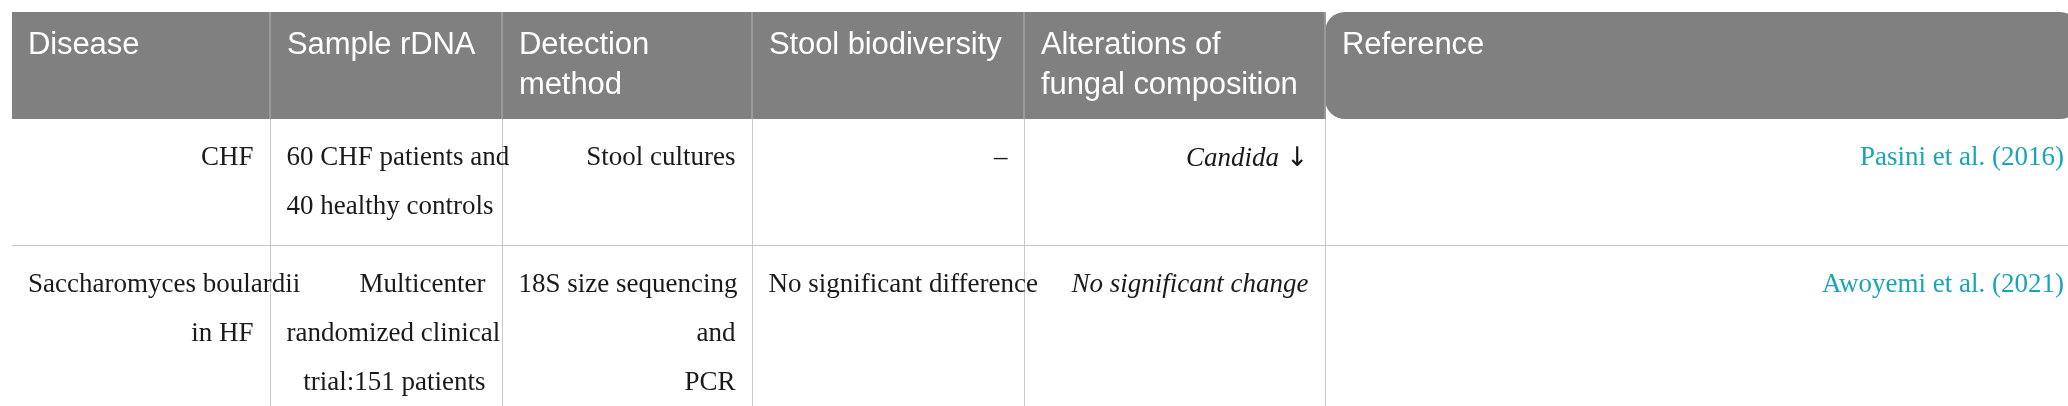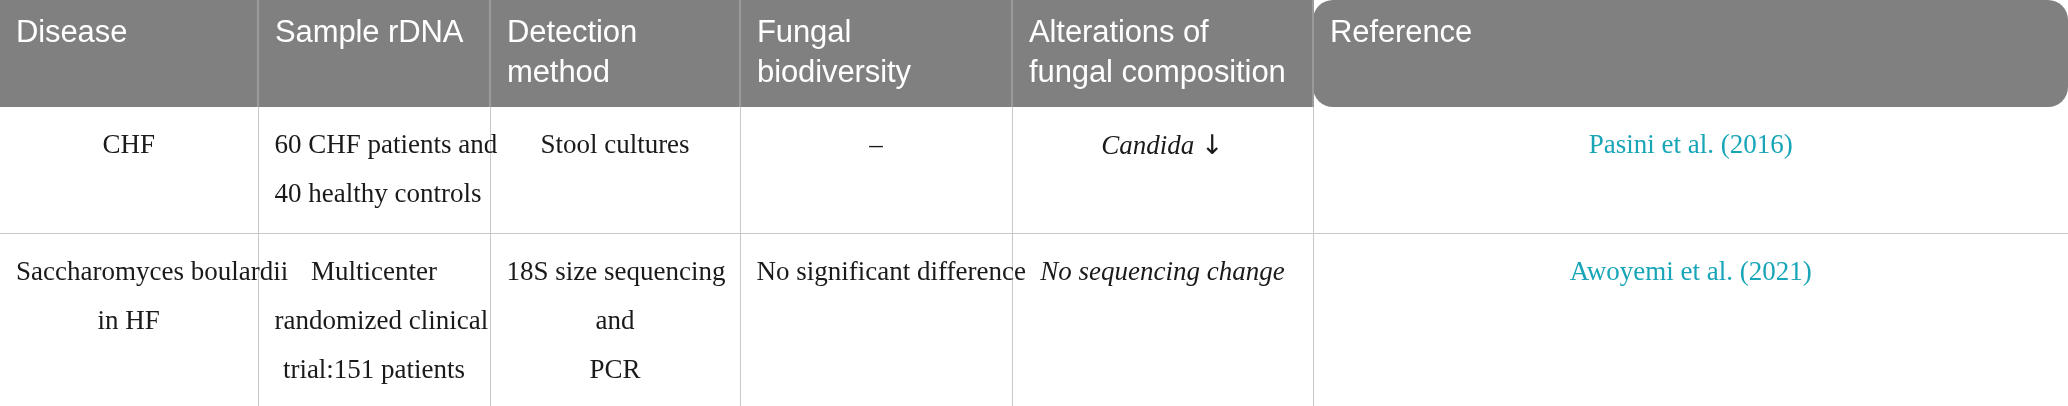--- a/index.html
+++ b/index.html
@@ -13,21 +13,21 @@
     height: 406px;
     overflow: hidden;
     font-family: "Liberation Serif", serif;
     -webkit-font-smoothing: antialiased;
   }
 
   .table-wrap {
     width: 2068px;
     height: 365px;
     box-sizing: border-box;
-    padding: 0;
+    padding: 12px;
   }
 
   table.data-table {
     width: 2068px;
     border-collapse: collapse;
     table-layout: fixed;
     border-spacing: 0;
   }
 
   
@@ -52,21 +52,21 @@
     border-radius: 20px;
   }
 
   
   table.data-table tbody td {
     background: #ffffff;
     color: #1a1a1a;
     font-family: "Liberation Serif", serif;
     font-size: 27px;
     line-height: 1.82;
-    text-align: center;
+    text-align: right;
     vertical-align: top;
     padding: 13px 16px 14px 16px;
     border-right: 1.5px solid #c8c8c8;
     border-bottom: 1.5px solid #c8c8c8;
     box-sizing: border-box;
     word-wrap: break-word;
   }
   table.data-table tbody td:last-child {
     border-right: none;
   }
@@ -98,21 +98,21 @@
           <span>Disease</span>
         </th>
         <th style="width:232px">
           <span>Sample rDNA</span>
         </th>
         <th style="width:250px">
           <span class="cell-line">Detection</span>
           <span class="cell-line">method</span>
         </th>
         <th style="width:272px">
-          <span>Fungal biodiversity</span>
+          <span>Stool biodiversity</span>
         </th>
         <th style="width:301px">
           <span class="cell-line">Alterations of</span>
           <span class="cell-line">fungal composition</span>
         </th>
         <th style="width:755px">
           <span>Reference</span>
         </th>
       </tr>
     </thead>
@@ -152,21 +152,21 @@
         </td>
         <td>
           <span class="cell-line">18S size sequencing</span>
           <span class="cell-line">and</span>
           <span class="cell-line">PCR</span>
         </td>
         <td>
           <span class="cell-line">No significant difference</span>
         </td>
         <td>
-          <span class="cell-line italic">No sequencing change</span>
+          <span class="cell-line italic">No significant change</span>
         </td>
         <td>
           <a class="ref-link" href="#">Awoyemi et al. (2021)</a>
         </td>
       </tr>
 
     </tbody>
   </table>
 </div>
 

